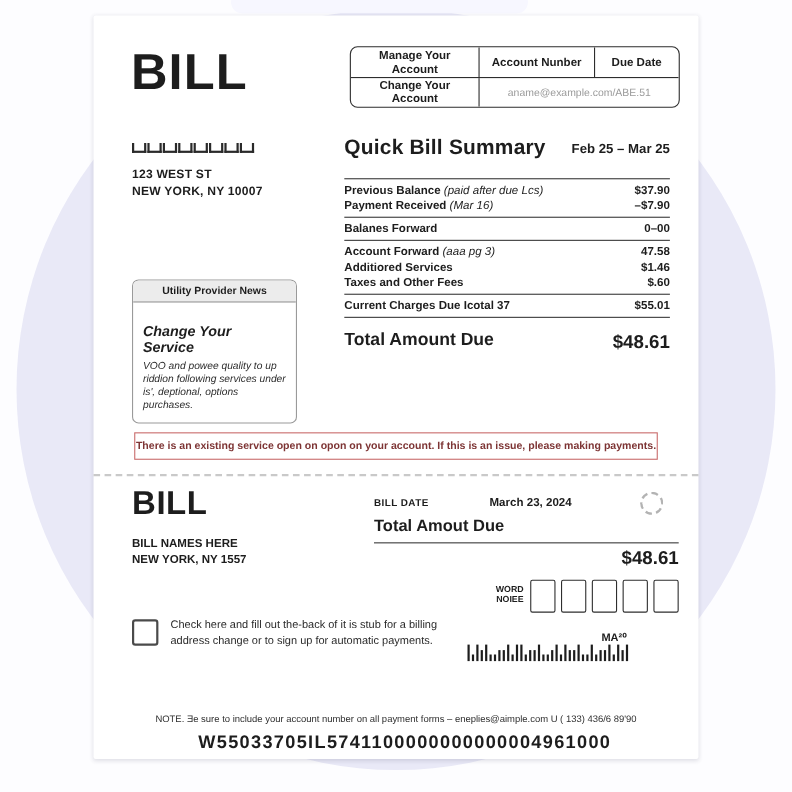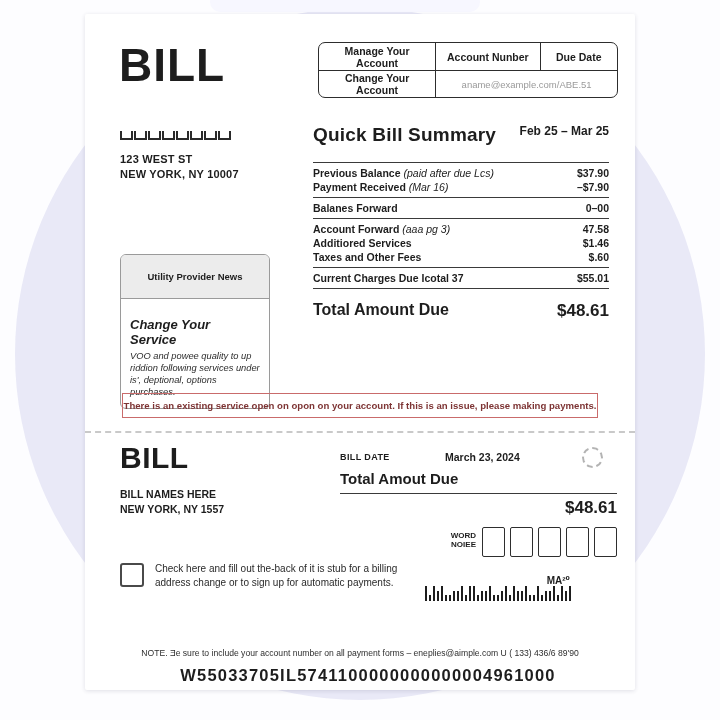--- a/index.html
+++ b/index.html
@@ -32,28 +32,28 @@
   
   .frank { position:absolute; left:35px; top:112px; height:12px; }
   .cup { display:inline-block; width:13px; height:9px; border:2px solid #2a2a2a;
     border-top:none; margin-right:1px; }
   .sender { position:absolute; left:35px; top:138px; font-size:11px; font-weight:700;
     line-height:15px; letter-spacing:.2px; }
 
   .news-box { position:absolute; left:35px; top:240px; width:150px;
     border:1.4px solid #9a9a9a; border-radius:6px; overflow:hidden; }
   .news-head { background:#ececec; border-bottom:1.4px solid #9a9a9a; text-align:center;
-    font-size:9.5px; font-weight:700; padding:16px 2px; }
+    font-size:9.5px; font-weight:700; padding:4px 2px; }
   .news-body { padding:18px 9px 10px;font-style:italic; }
   .news-title { font-size:13px; font-weight:700; margin-bottom:3px; }
   .news-text { font-size:9.3px; line-height:12px; color:#2c2c2c; }
 
   
   .summary { position:absolute; left:228px; top:110px; width:296px; }
-  .sum-head { display:flex; justify-content:space-between; align-items:flex-start;
+  .sum-head { display:flex; justify-content:space-between; align-items:center;
     margin-bottom:16px; }
   .sum-title { font-size:19px; font-weight:800; letter-spacing:.2px; }
   .sum-period { font-size:12px; font-weight:700; }
   .rule { border-top:1.5px solid #3a3a3a; margin:3px 0; }
   .srow { display:flex; justify-content:space-between; font-size:10.5px;
     font-weight:600; line-height:14px; }
   .srow i { font-weight:500; }
   .sum-total { display:flex; justify-content:space-between; margin-top:12px;
     font-size:16px; font-weight:800; }
   .sum-total .val { font-size:17px; }

